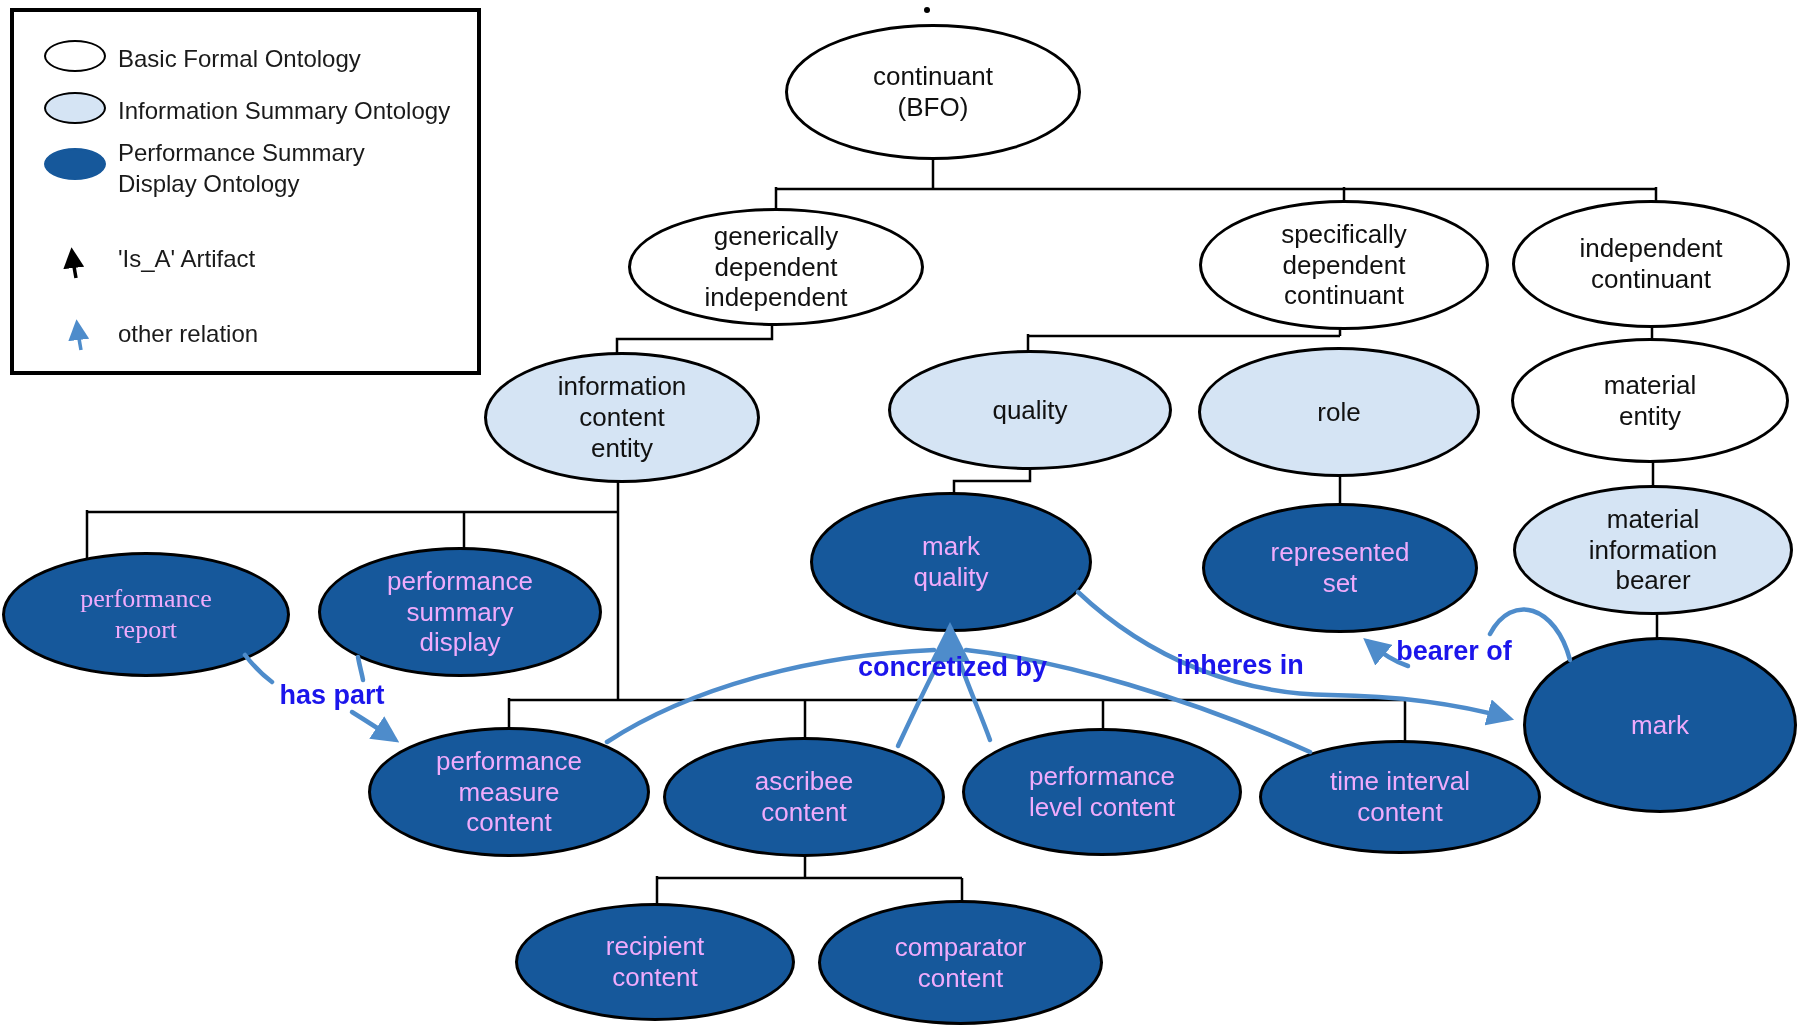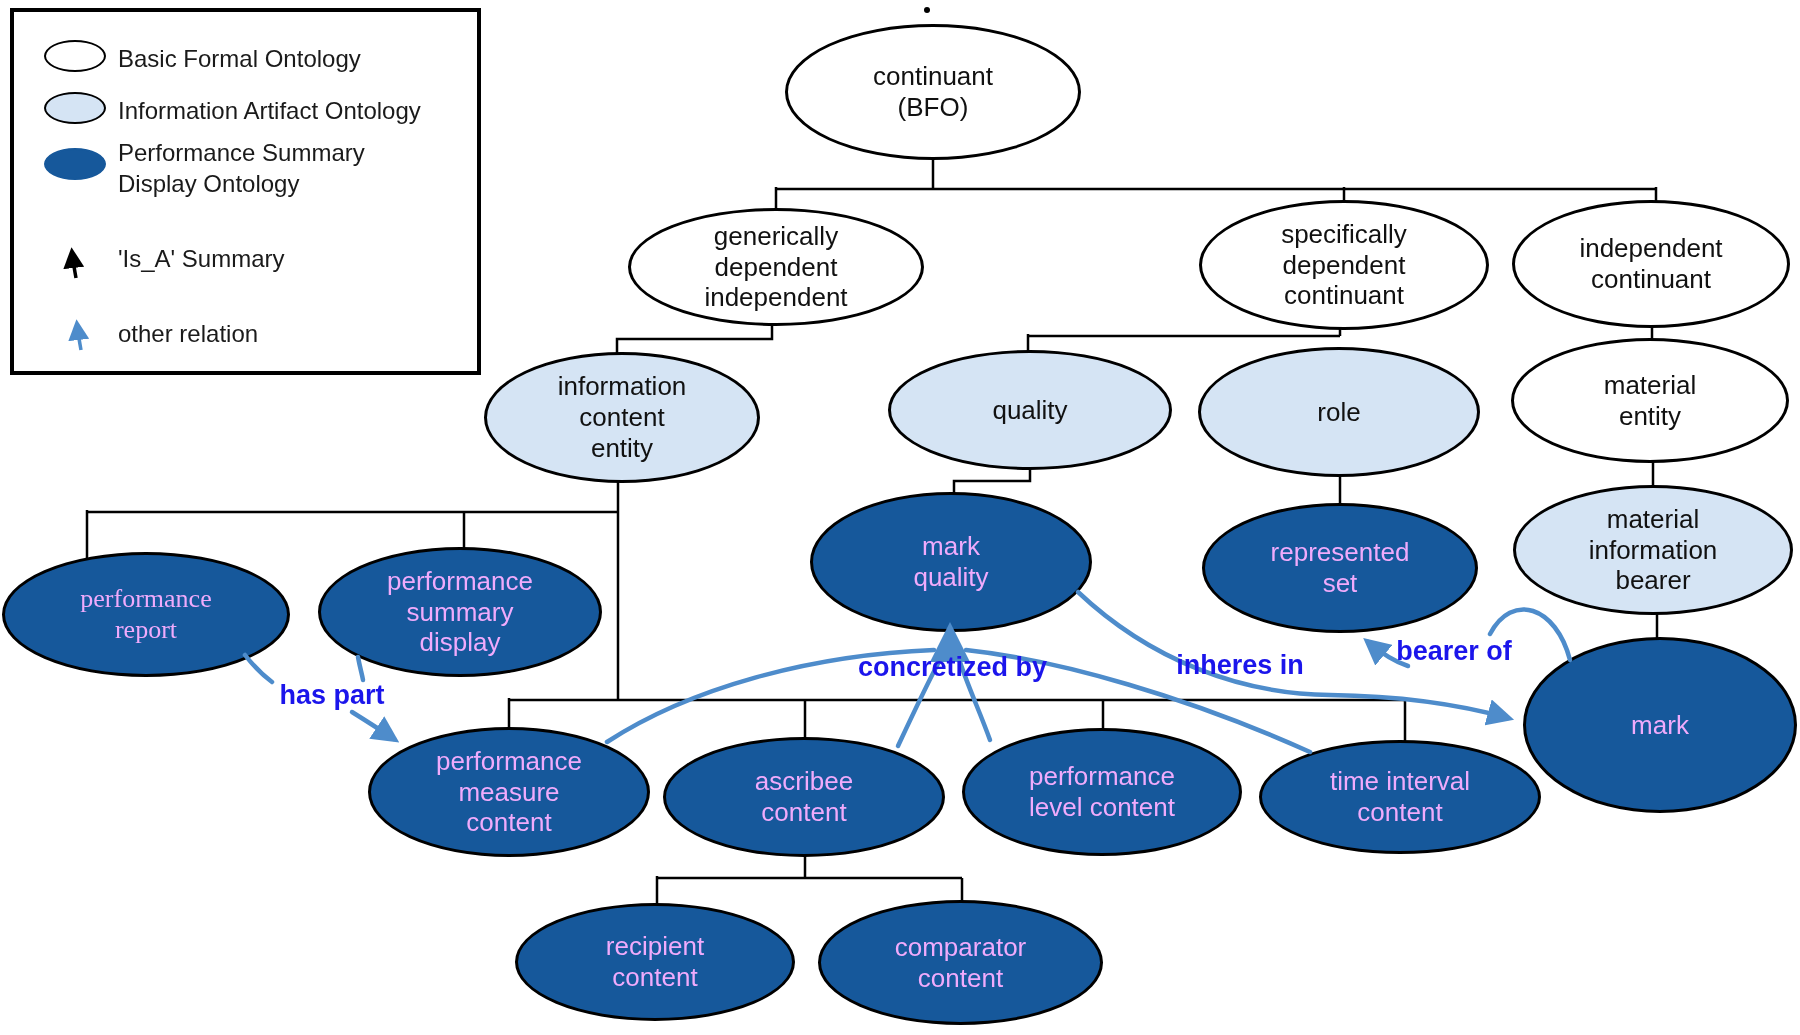--- a/index.html
+++ b/index.html
@@ -159,34 +159,34 @@
   <div class="rel-label" style="left:262px;top:680px;width:140px;">has part</div>
   <div class="rel-label" style="left:840px;top:652px;width:225px;">concretized by</div>
   <div class="rel-label" style="left:1165px;top:650px;width:150px;">inheres in</div>
   <div class="rel-label" style="left:1386px;top:636px;width:136px;">bearer of</div>
 
   <div id="legend">
     <div class="lg-swatch" style="left:30px;top:28px;background:#FFFFFF;"></div>
     <div class="lg-label" style="top:31px;">Basic Formal Ontology</div>
 
     <div class="lg-swatch" style="left:30px;top:80px;background:#D5E4F4;"></div>
-    <div class="lg-label" style="top:83px;">Information Artifact Ontology</div>
+    <div class="lg-label" style="top:83px;">Information Summary Ontology</div>
 
     <div class="lg-swatch" style="left:30px;top:136px;background:#16589B;border-color:#16589B;"></div>
     <div class="lg-label" style="top:125px;width:260px;">Performance Summary Display Ontology</div>
 
     <svg class="lg-arrow" style="left:40px;top:222px;" width="40" height="50">
       <defs>
         <marker id="blackHead2" orient="auto" markerWidth="6" markerHeight="6" refX="4.6" refY="3">
           <path d="M0,0 L6,3 L0,6 Z" fill="#000000"></path>
         </marker>
       </defs>
       <path d="M22 44 C 20 33, 19 27, 18 18" stroke="#000" stroke-width="3.5" fill="none" marker-end="url(#blackHead2)"></path>
     </svg>
-    <div class="lg-label" style="top:231px;">'Is_A' Summary</div>
+    <div class="lg-label" style="top:231px;">'Is_A' Artifact</div>
 
     <svg class="lg-arrow" style="left:44px;top:294px;" width="40" height="50">
       <defs>
         <marker id="blueHead2" orient="auto" markerWidth="6" markerHeight="6" refX="4.6" refY="3">
           <path d="M0,0 L6,3 L0,6 Z" fill="#4E8CCB"></path>
         </marker>
       </defs>
       <path d="M23 44 C 21 33, 20 27, 19 18" stroke="#4E8CCB" stroke-width="3.5" fill="none" marker-end="url(#blueHead2)"></path>
     </svg>
     <div class="lg-label" style="top:306px;">other relation</div>

